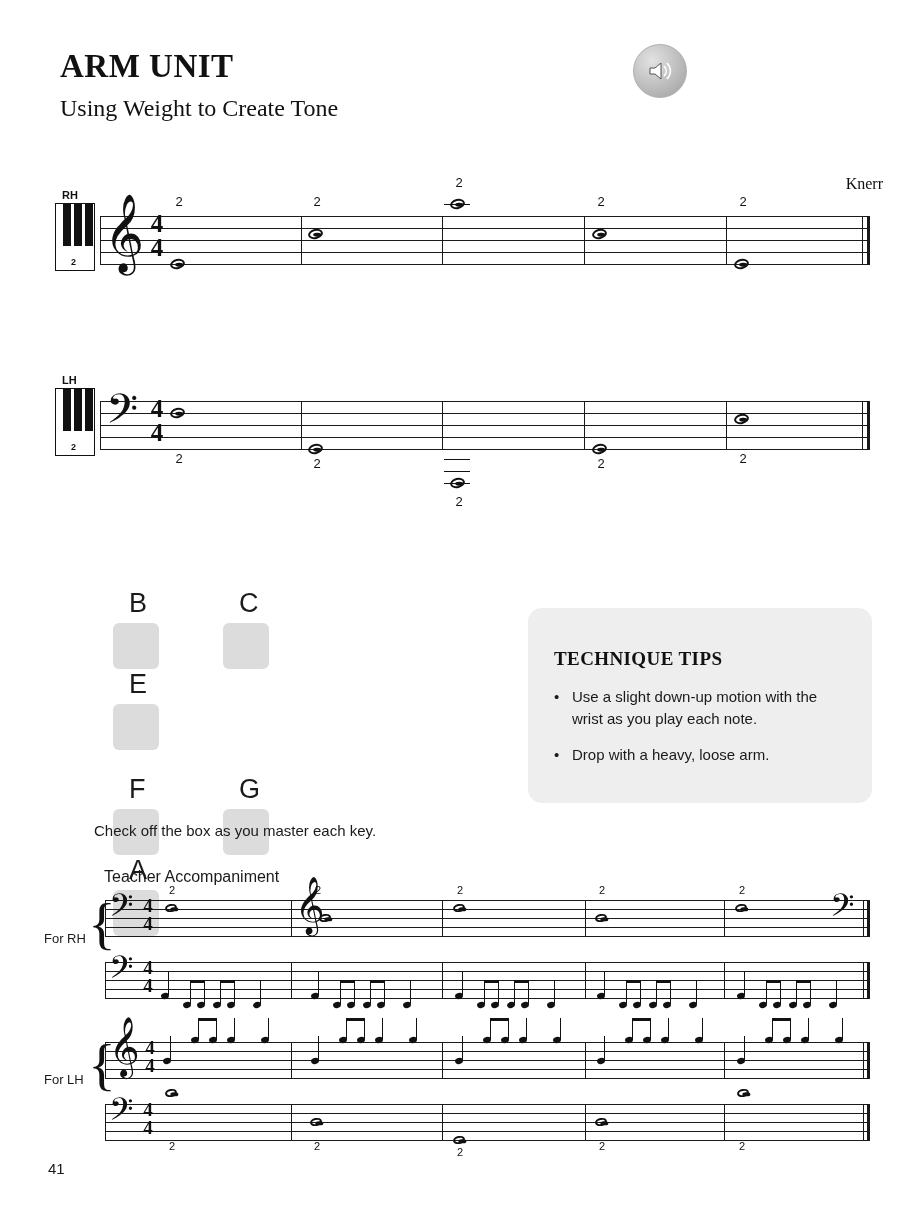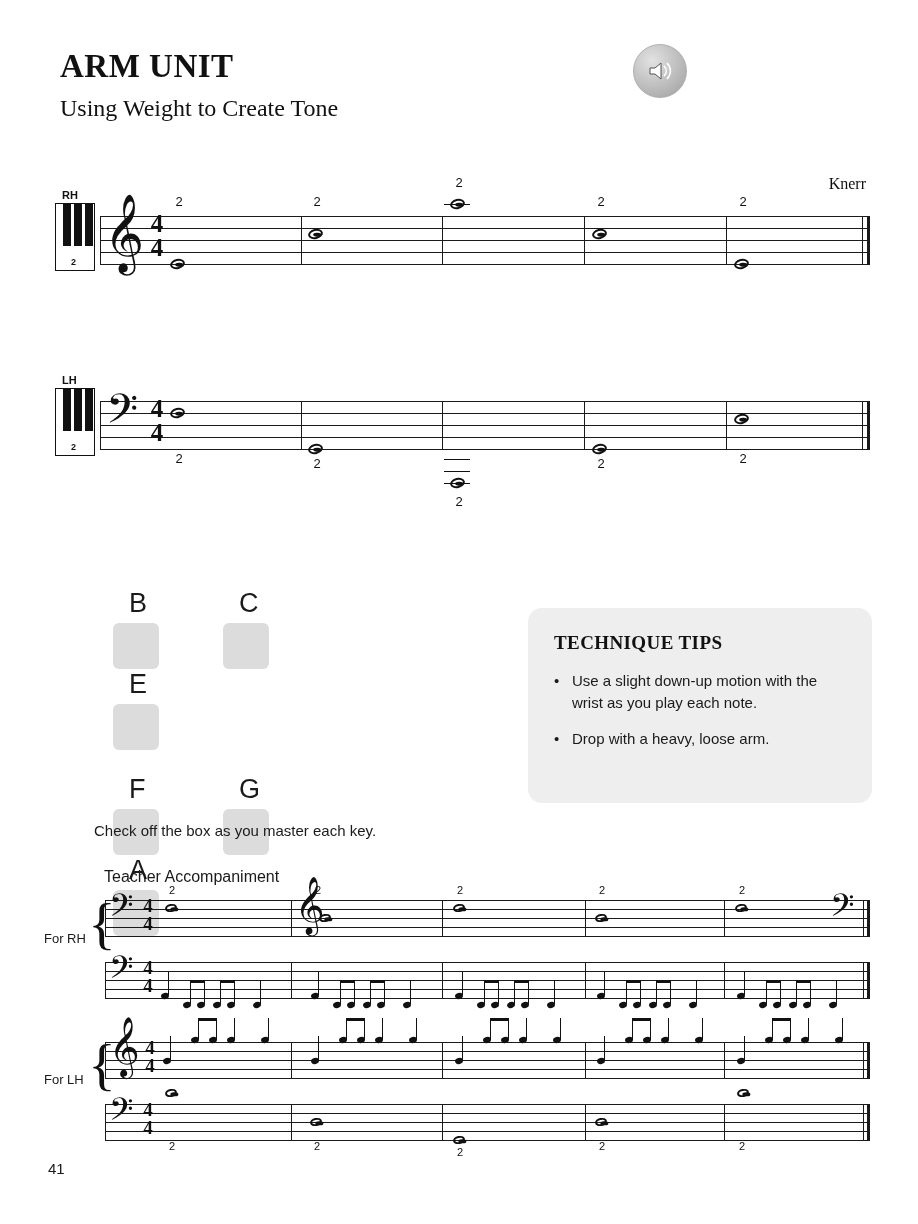--- a/index.html
+++ b/index.html
@@ -69,21 +69,21 @@
     justify-content: center;
     font-family: "Liberation Serif", serif;
     font-size: 13px;
     letter-spacing: 0.6px;
     color: #111;
     line-height: 1.35;
   }
 
   .composer {
     position: absolute;
-    right: 52px;
+    right: 35px;
     top: 175px;
     font-family: "Liberation Serif", serif;
     font-size: 16px;
     color: #111;
     text-align: right;
   }
 
   
   .system { position: absolute; }
   .staff-lines {
@@ -227,21 +227,21 @@
     left: 528px;
     top: 608px;
     width: 344px;
     height: 195px;
     background: #eeeeee;
     border-radius: 14px;
     box-sizing: border-box;
     padding: 24px 26px;
   }
   .tips h3 {
-    margin: 0 0 16px 0;
+    margin: 16px 0 16px 0;
     font-family: "Liberation Serif", serif;
     font-size: 19px;
     font-weight: bold;
     letter-spacing: 0.4px;
     color: #111;
   }
   .tips ul { margin: 0; padding: 0 0 0 18px; list-style: none; }
   .tips li {
     position: relative;
     font-family: "Liberation Sans", sans-serif;

